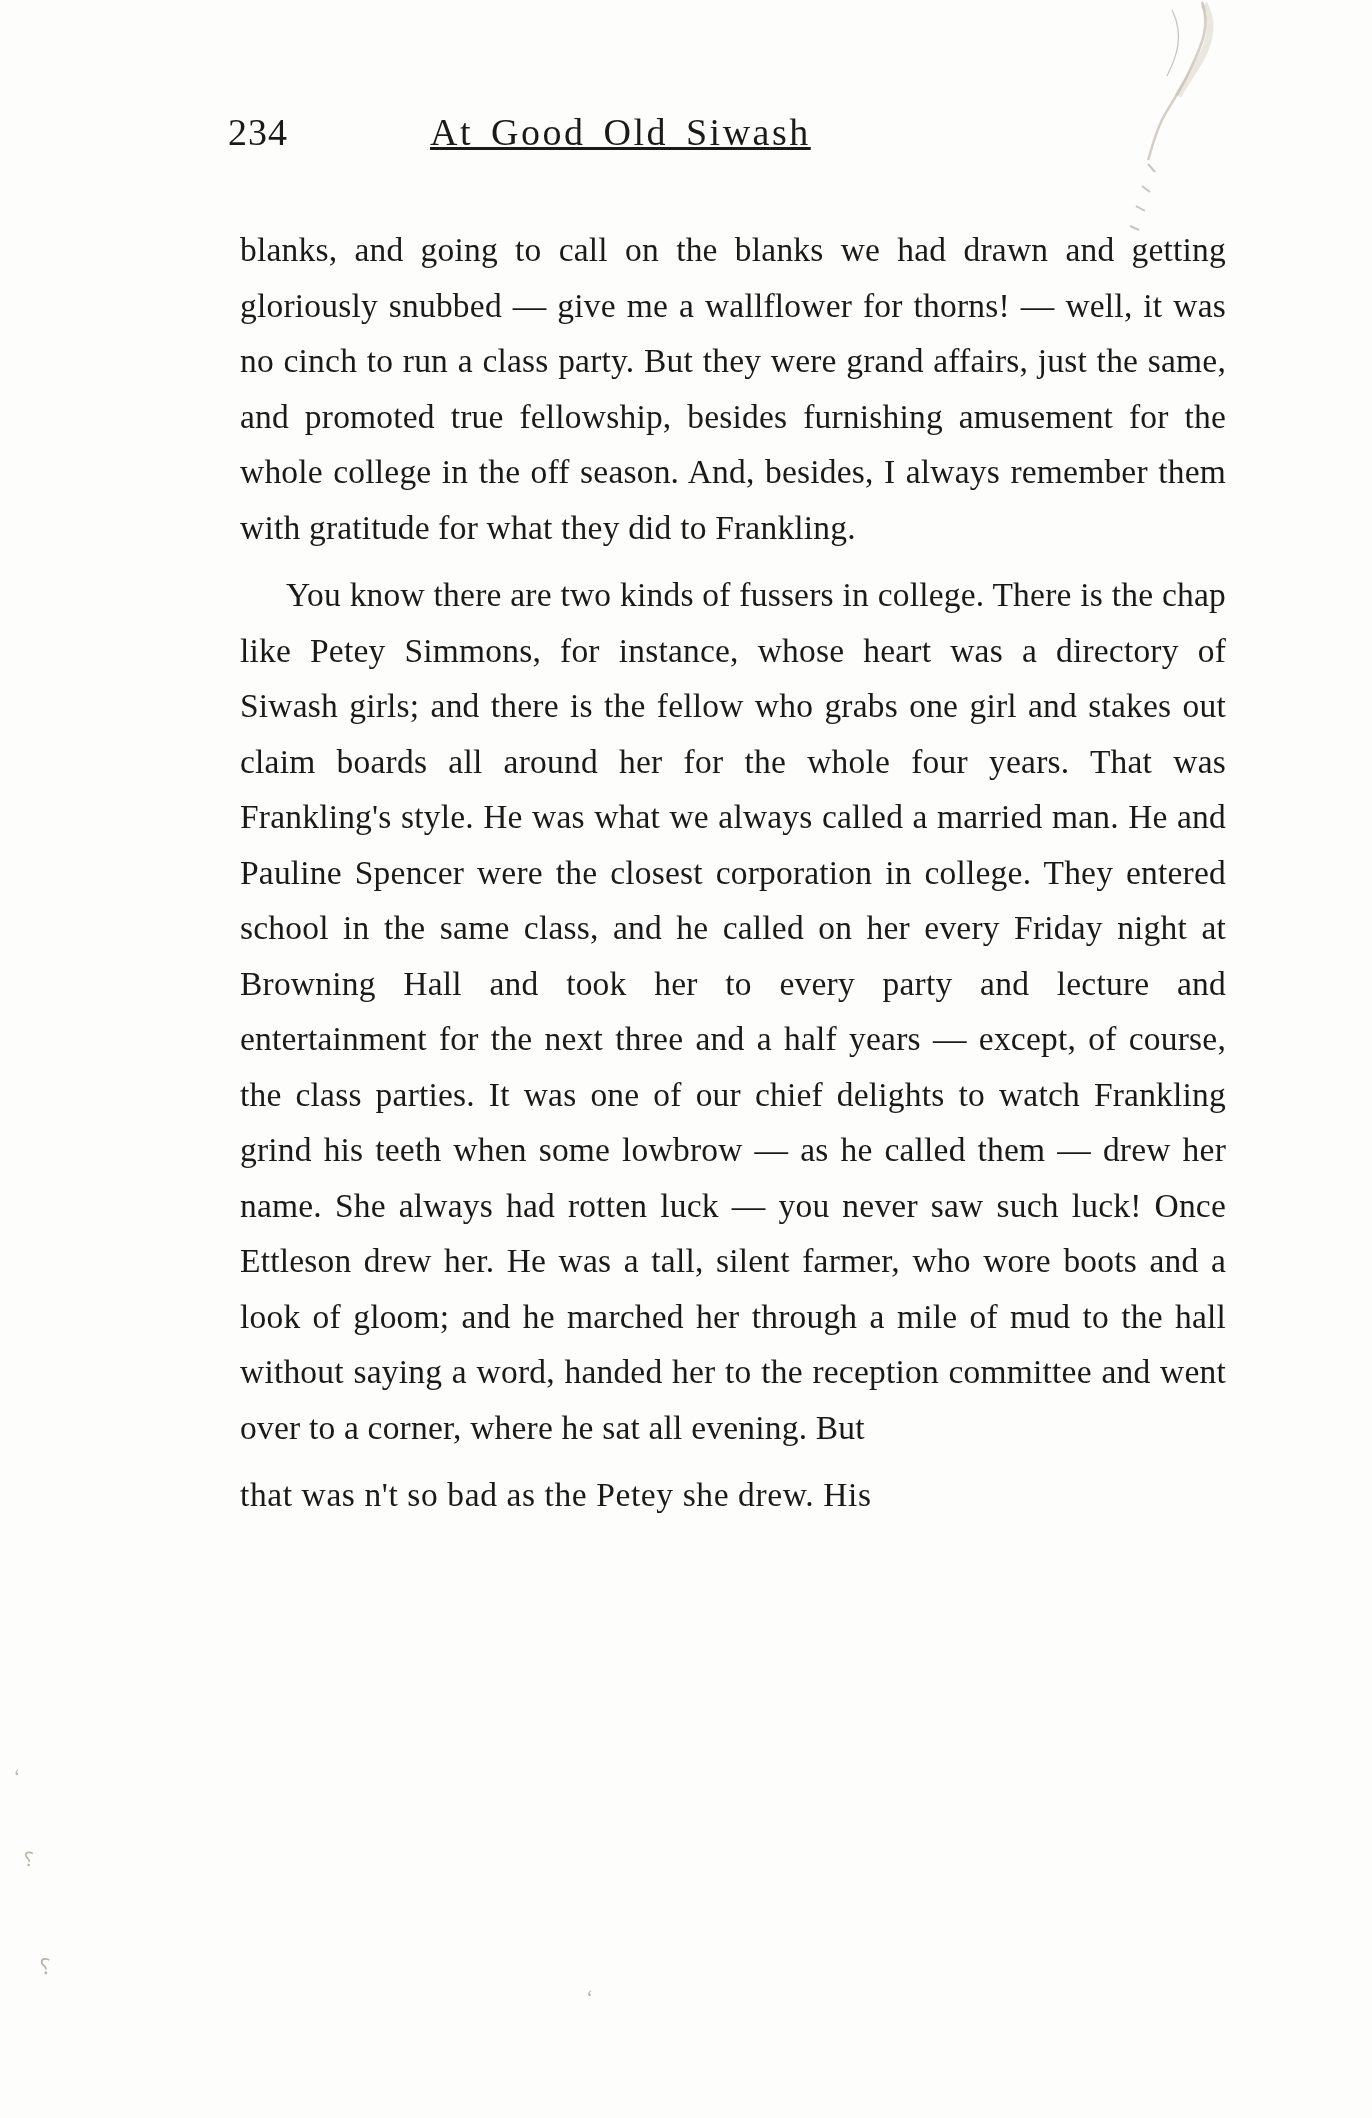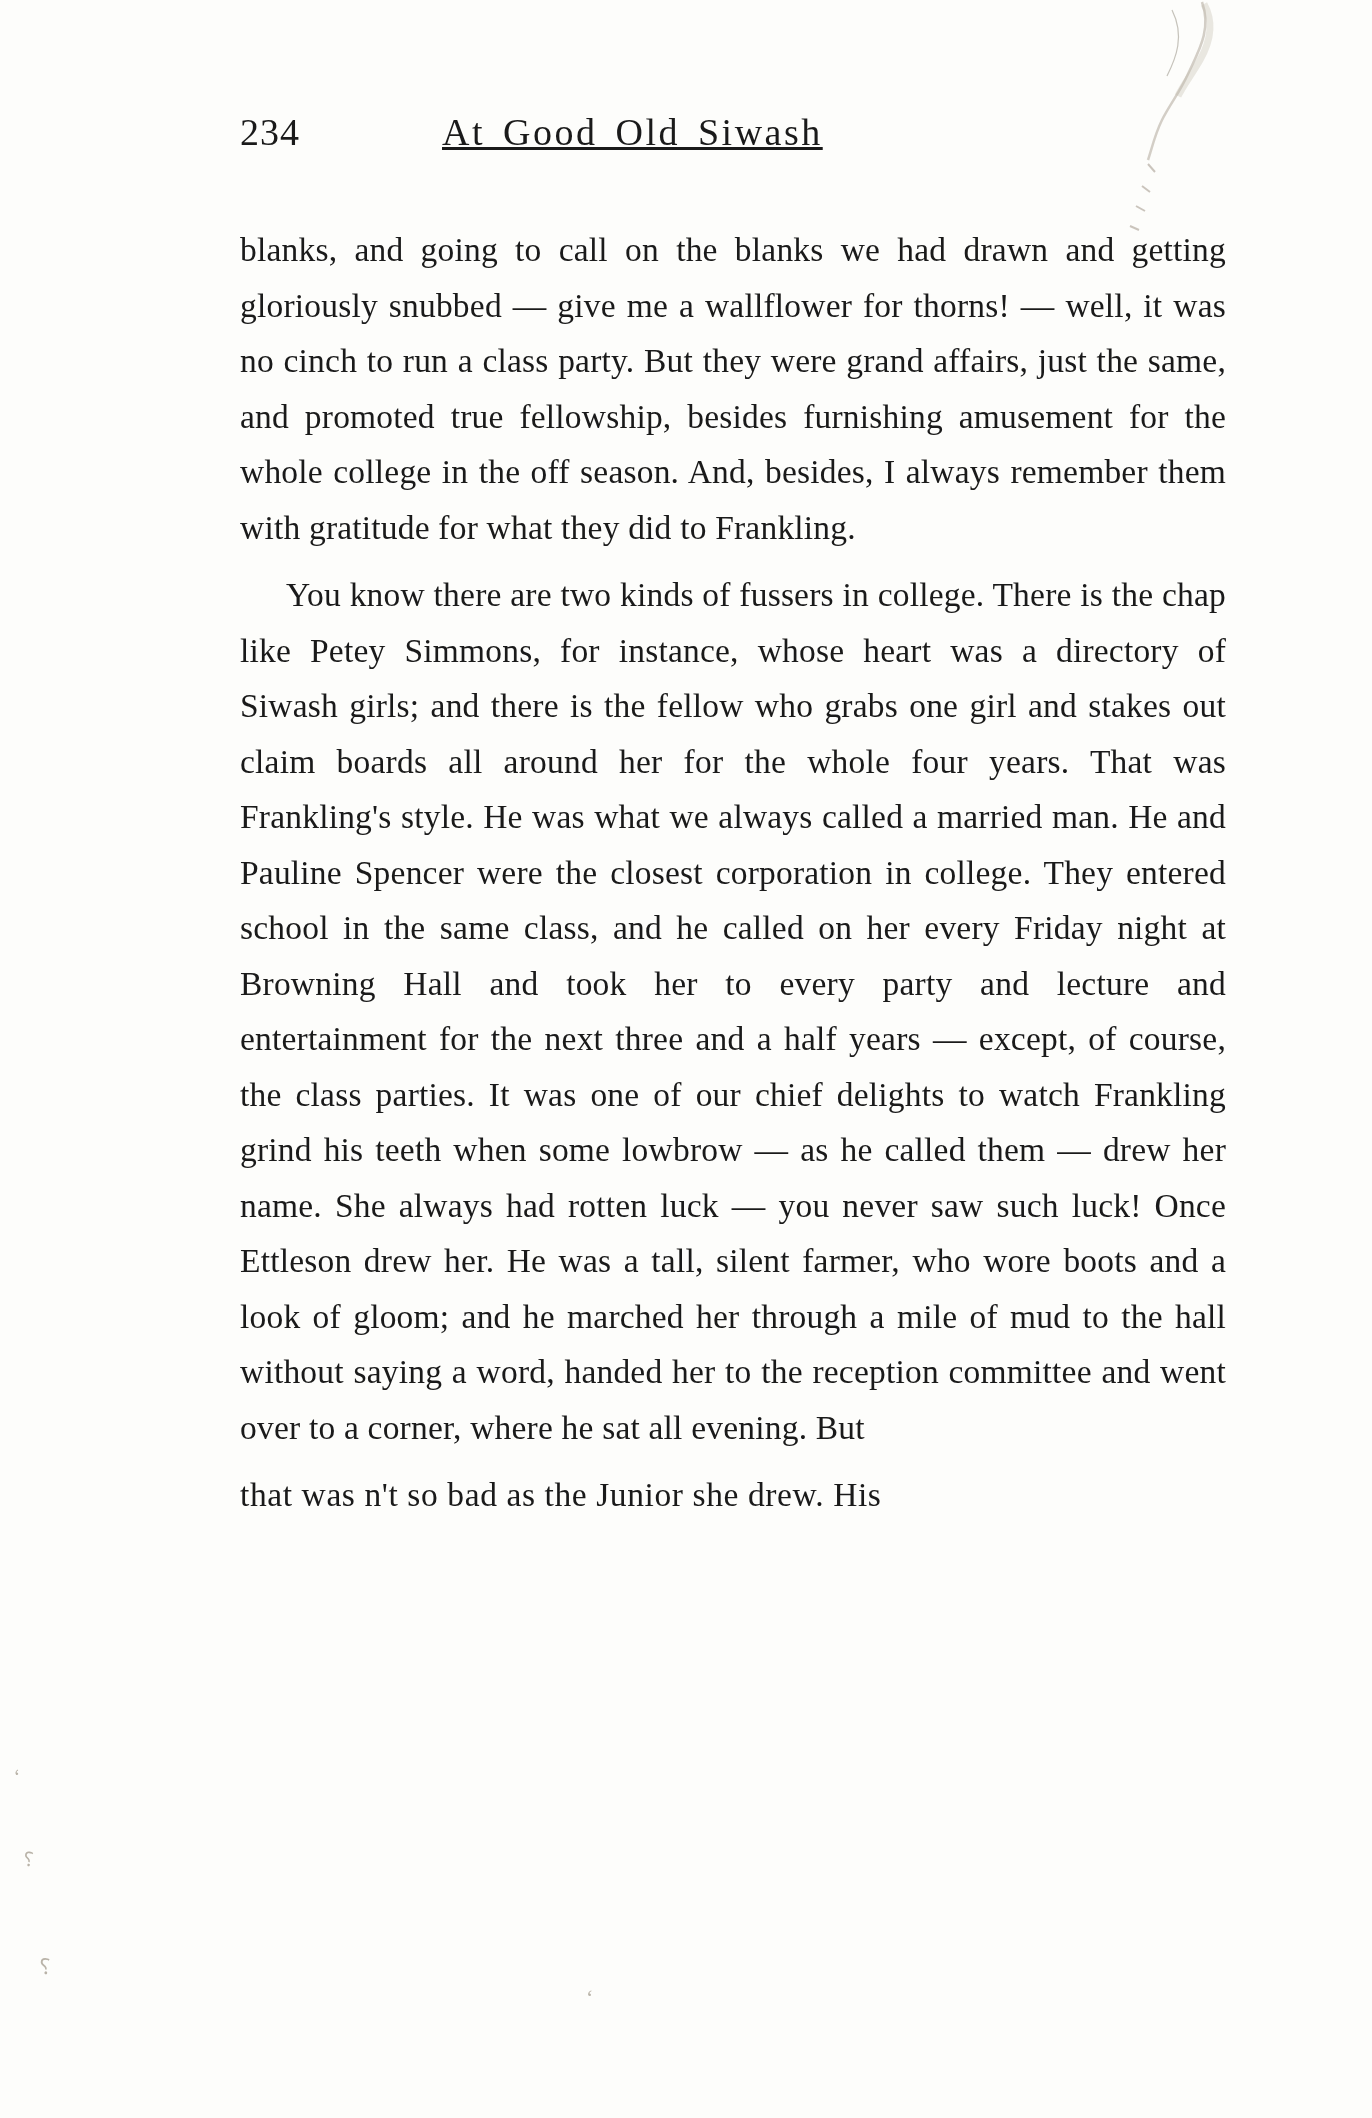--- a/index.html
+++ b/index.html
@@ -26,21 +26,20 @@
     display: flex;
     align-items: baseline;
     margin-bottom: 52px;
     height: 60px;
   }
   .folio {
     font-size: 38px;
     letter-spacing: 1px;
     width: 190px;
     flex: 0 0 auto;
-    margin-left: 12px;
   }
   .running-title {
     font-size: 38px;
     letter-spacing: 2.5px;
     word-spacing: 6px;
     flex: 1 1 auto;
     text-align: left;
     padding-left: 12px;
     text-decoration: underline;
   }
@@ -96,21 +95,21 @@
   <div class="page-inner">
 
     <div class="header">
       <div class="folio">234</div>
       <div class="running-title">At Good Old Siwash</div>
     </div>
 
     <div class="body-text">
       <p>blanks, and going to call on the blanks we had drawn and getting gloriously snubbed — give me a wallflower for thorns! — well, it was no cinch to run a class party. But they were grand affairs, just the same, and promoted true fellowship, besides furnishing amusement for the whole college in the off season. And, besides, I always remember them with gratitude for what they did to Frankling.</p>
       <p class="indent">You know there are two kinds of fussers in college. There is the chap like Petey Simmons, for instance, whose heart was a directory of Siwash girls; and there is the fellow who grabs one girl and stakes out claim boards all around her for the whole four years. That was Frankling's style. He was what we always called a married man. He and Pauline Spencer were the closest corporation in college. They entered school in the same class, and he called on her every Friday night at Browning Hall and took her to every party and lecture and entertainment for the next three and a half years — except, of course, the class parties. It was one of our chief delights to watch Frankling grind his teeth when some lowbrow — as he called them — drew her name. She always had rotten luck — you never saw such luck! Once Ettleson drew her. He was a tall, silent farmer, who wore boots and a look of gloom; and he marched her through a mile of mud to the hall without saying a word, handed her to the reception committee and went over to a corner, where he sat all evening. But</p>
-      <p class="lastline">that was n't so bad as the Junior she drew.  His</p>
+      <p class="lastline">that was n't so bad as the Petey she drew.  His</p>
     </div>
 
   </div>
 
   <div class="smudge mark-left-1">‘</div>
   <div class="smudge mark-left-2">⸮</div>
   <div class="smudge mark-left-3">⸮</div>
   <div class="smudge mark-bottom">‘</div>
 
 </div>

